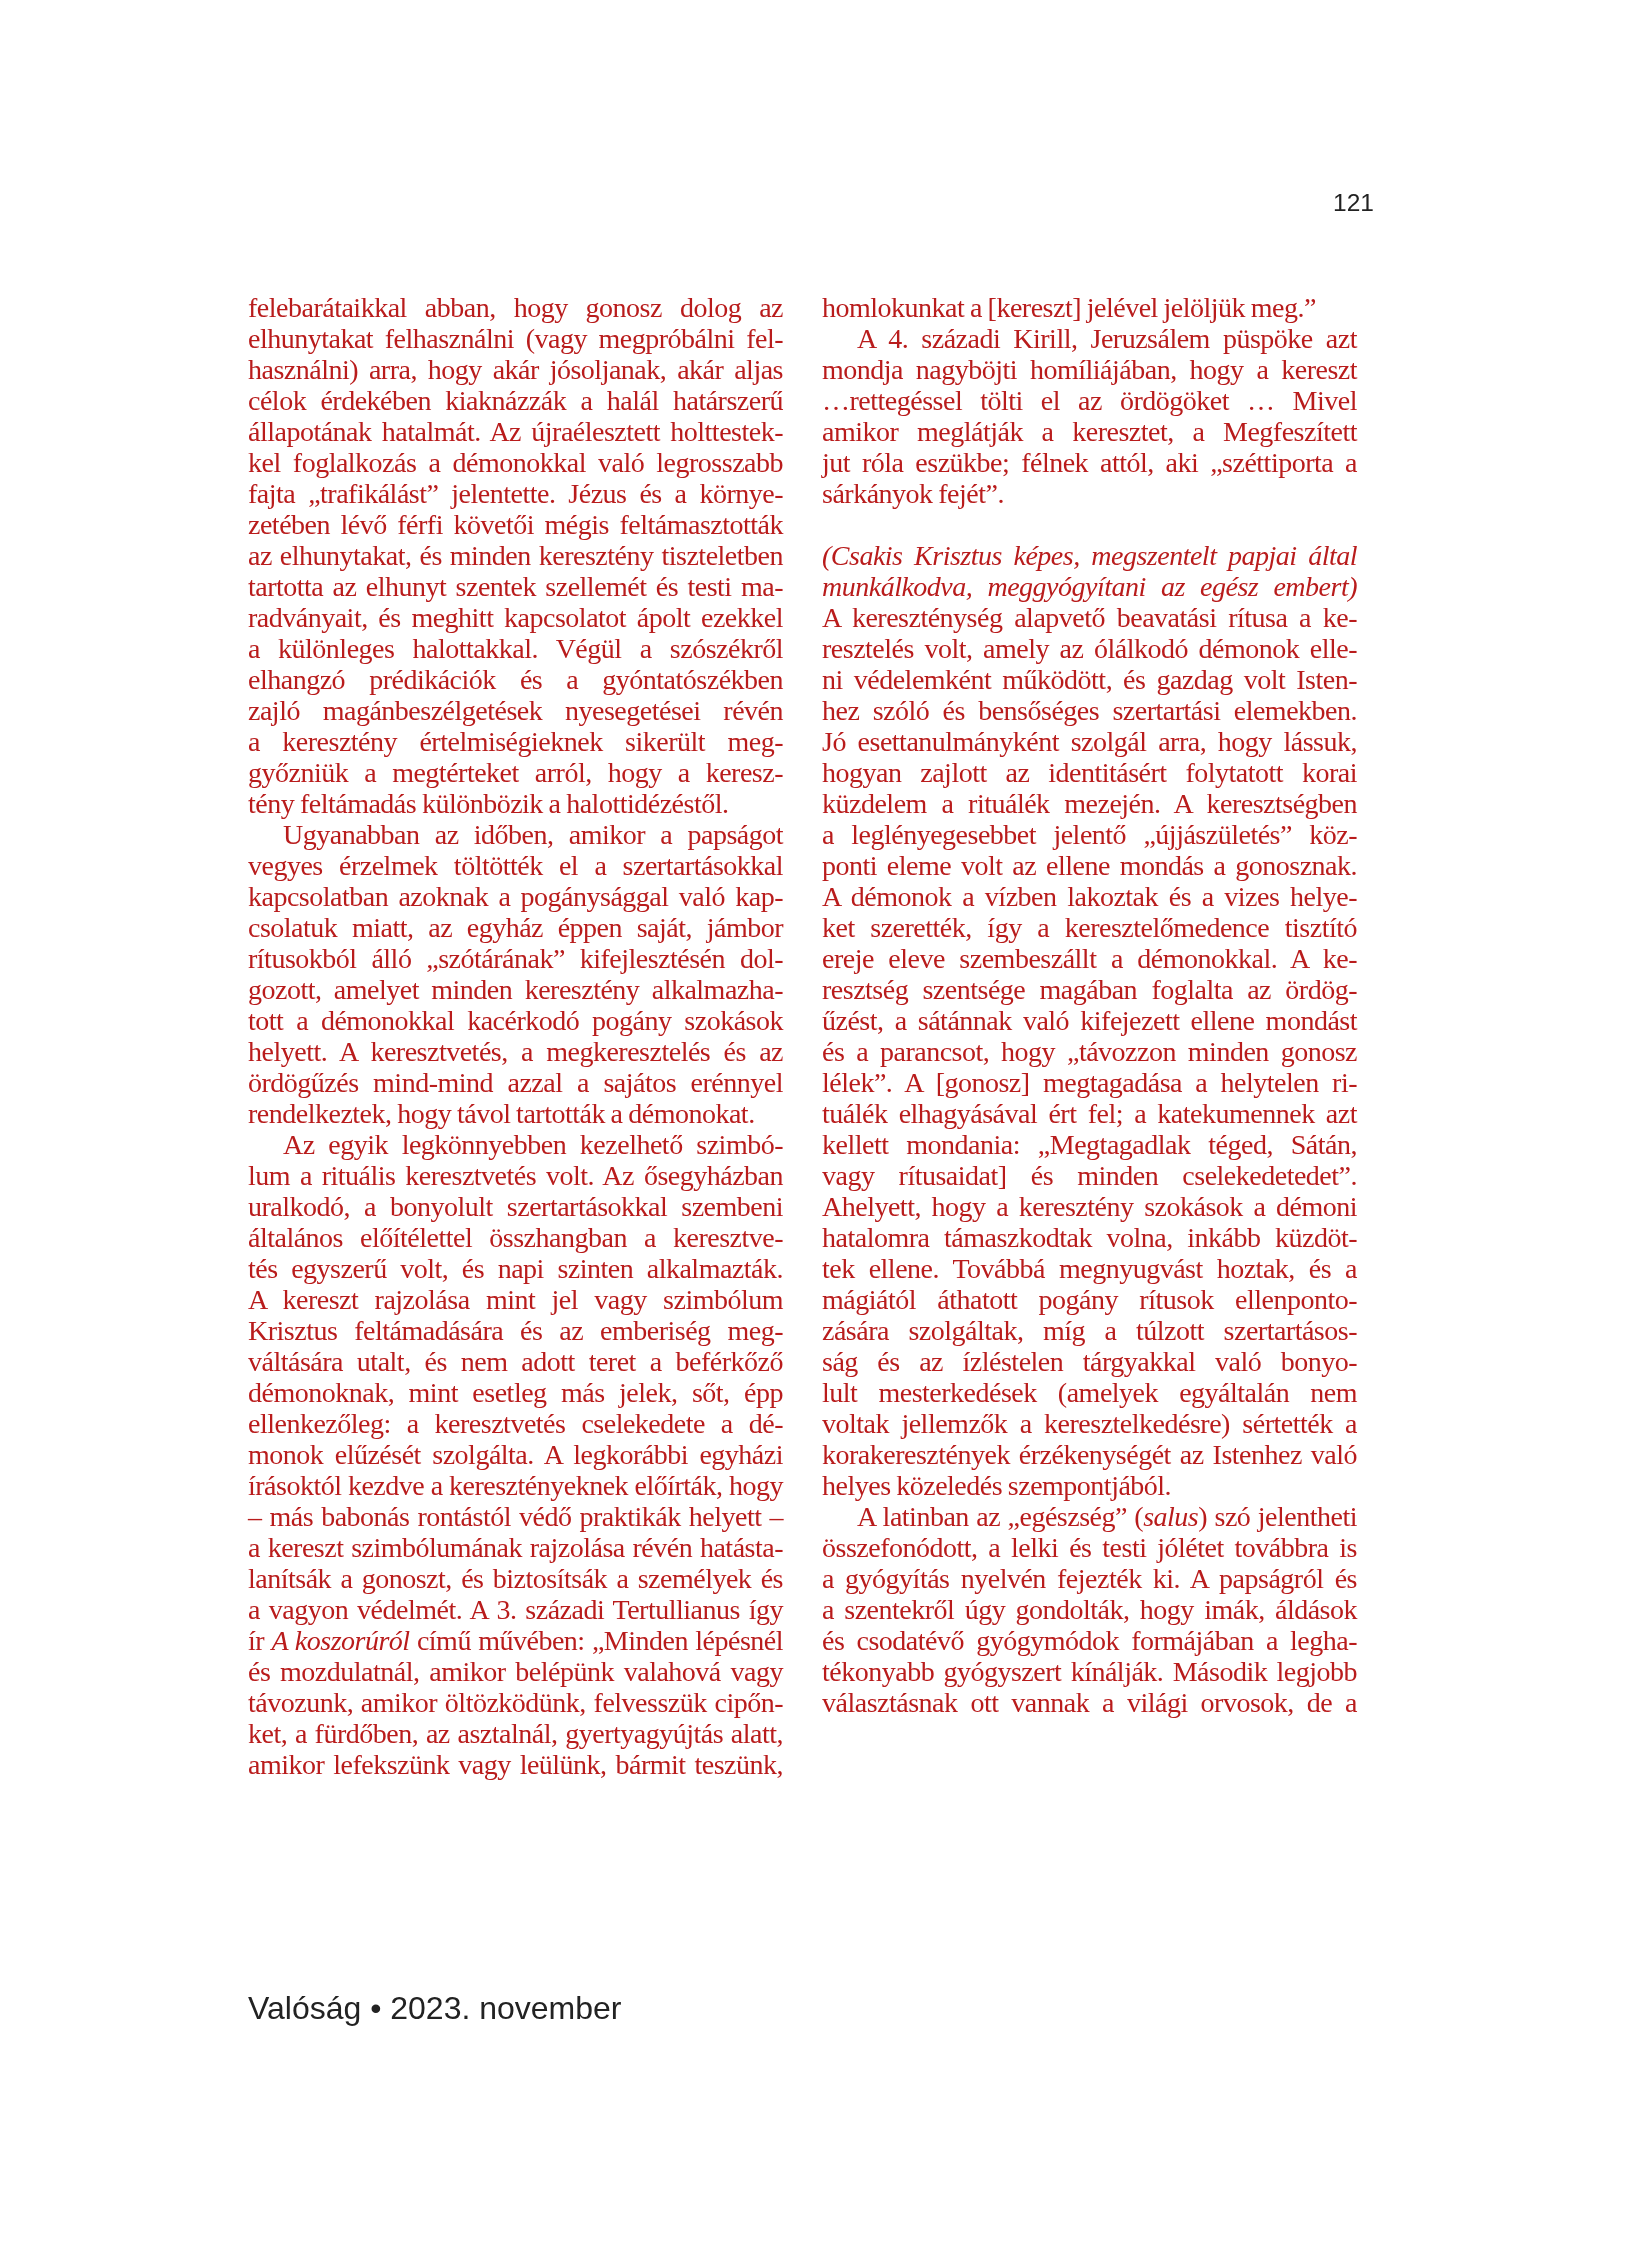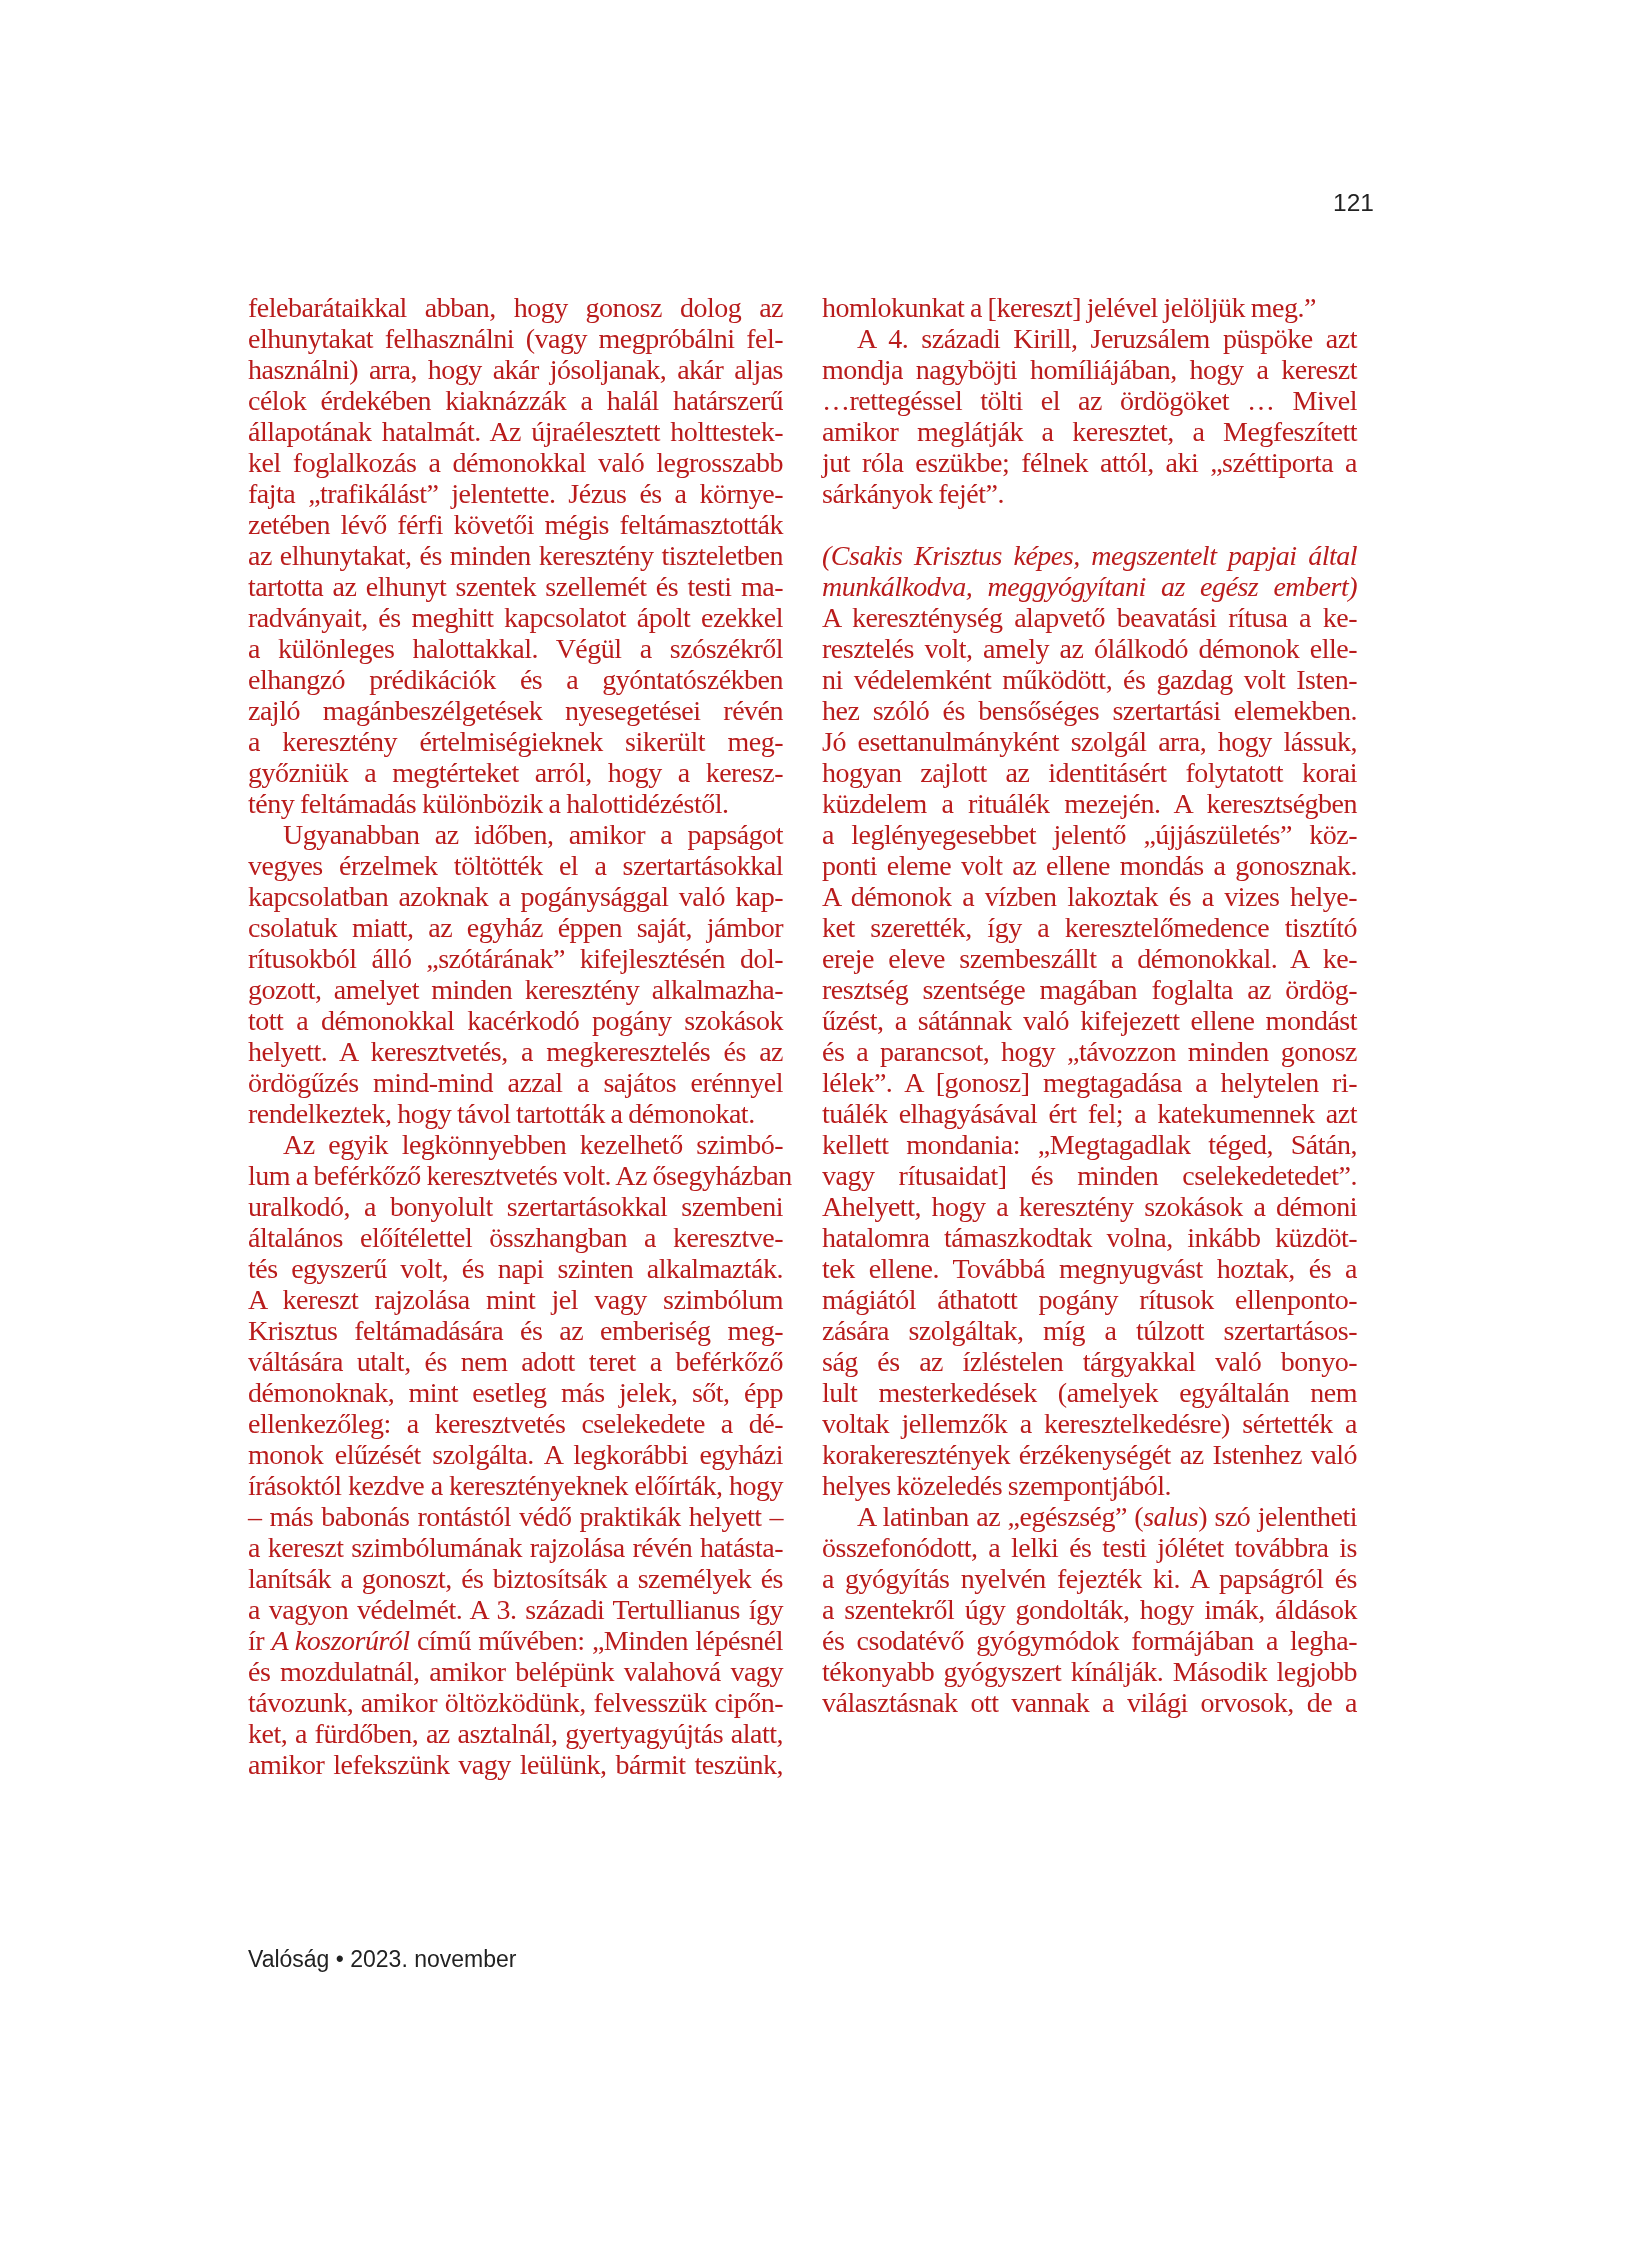--- a/index.html
+++ b/index.html
@@ -52,24 +52,24 @@
     .line.indent {
       text-indent: 35px;
     }
     .gap {
       display: block;
       height: 31px;
     }
     .ital { font-style: italic; }
     .footer {
       position: absolute;
-      top: 1946px;
+      top: 1990px;
       left: 248px;
       font-family: "Liberation Sans", sans-serif;
-      font-size: 23px;
+      font-size: 32px;
       color: #222;
     }
   </style>
 </head>
 <body>
 
 <div class="page-number">121</div>
 
 <div class="column col-left">
   <span class="line">felebarátaikkal abban, hogy gonosz dolog az</span>
@@ -93,21 +93,21 @@
   <span class="line">vegyes érzelmek töltötték el a szertartásokkal</span>
   <span class="line">kapcsolatban azoknak a pogánysággal való kap-</span>
   <span class="line">csolatuk miatt, az egyház éppen saját, jámbor</span>
   <span class="line">rítusokból álló „szótárának” kifejlesztésén dol-</span>
   <span class="line">gozott, amelyet minden keresztény alkalmazha-</span>
   <span class="line">tott a démonokkal kacérkodó pogány szokások</span>
   <span class="line">helyett. A keresztvetés, a megkeresztelés és az</span>
   <span class="line">ördögűzés mind-mind azzal a sajátos erénnyel</span>
   <span class="line last">rendelkeztek, hogy távol tartották a démonokat.</span>
   <span class="line indent">Az egyik legkönnyebben kezelhető szimbó-</span>
-  <span class="line">lum a beférkőző keresztvetés volt. Az ősegyházban</span>
+  <span class="line">lum a rituális keresztvetés volt. Az ősegyházban</span>
   <span class="line">uralkodó, a bonyolult szertartásokkal szembeni</span>
   <span class="line">általános előítélettel összhangban a keresztve-</span>
   <span class="line">tés egyszerű volt, és napi szinten alkalmazták.</span>
   <span class="line">A kereszt rajzolása mint jel vagy szimbólum</span>
   <span class="line">Krisztus feltámadására és az emberiség meg-</span>
   <span class="line">váltására utalt, és nem adott teret a beférkőző</span>
   <span class="line">démonoknak, mint esetleg más jelek, sőt, épp</span>
   <span class="line">ellenkezőleg: a keresztvetés cselekedete a dé-</span>
   <span class="line">monok elűzését szolgálta. A legkorábbi egyházi</span>
   <span class="line">írásoktól kezdve a keresztényeknek előírták, hogy</span>

